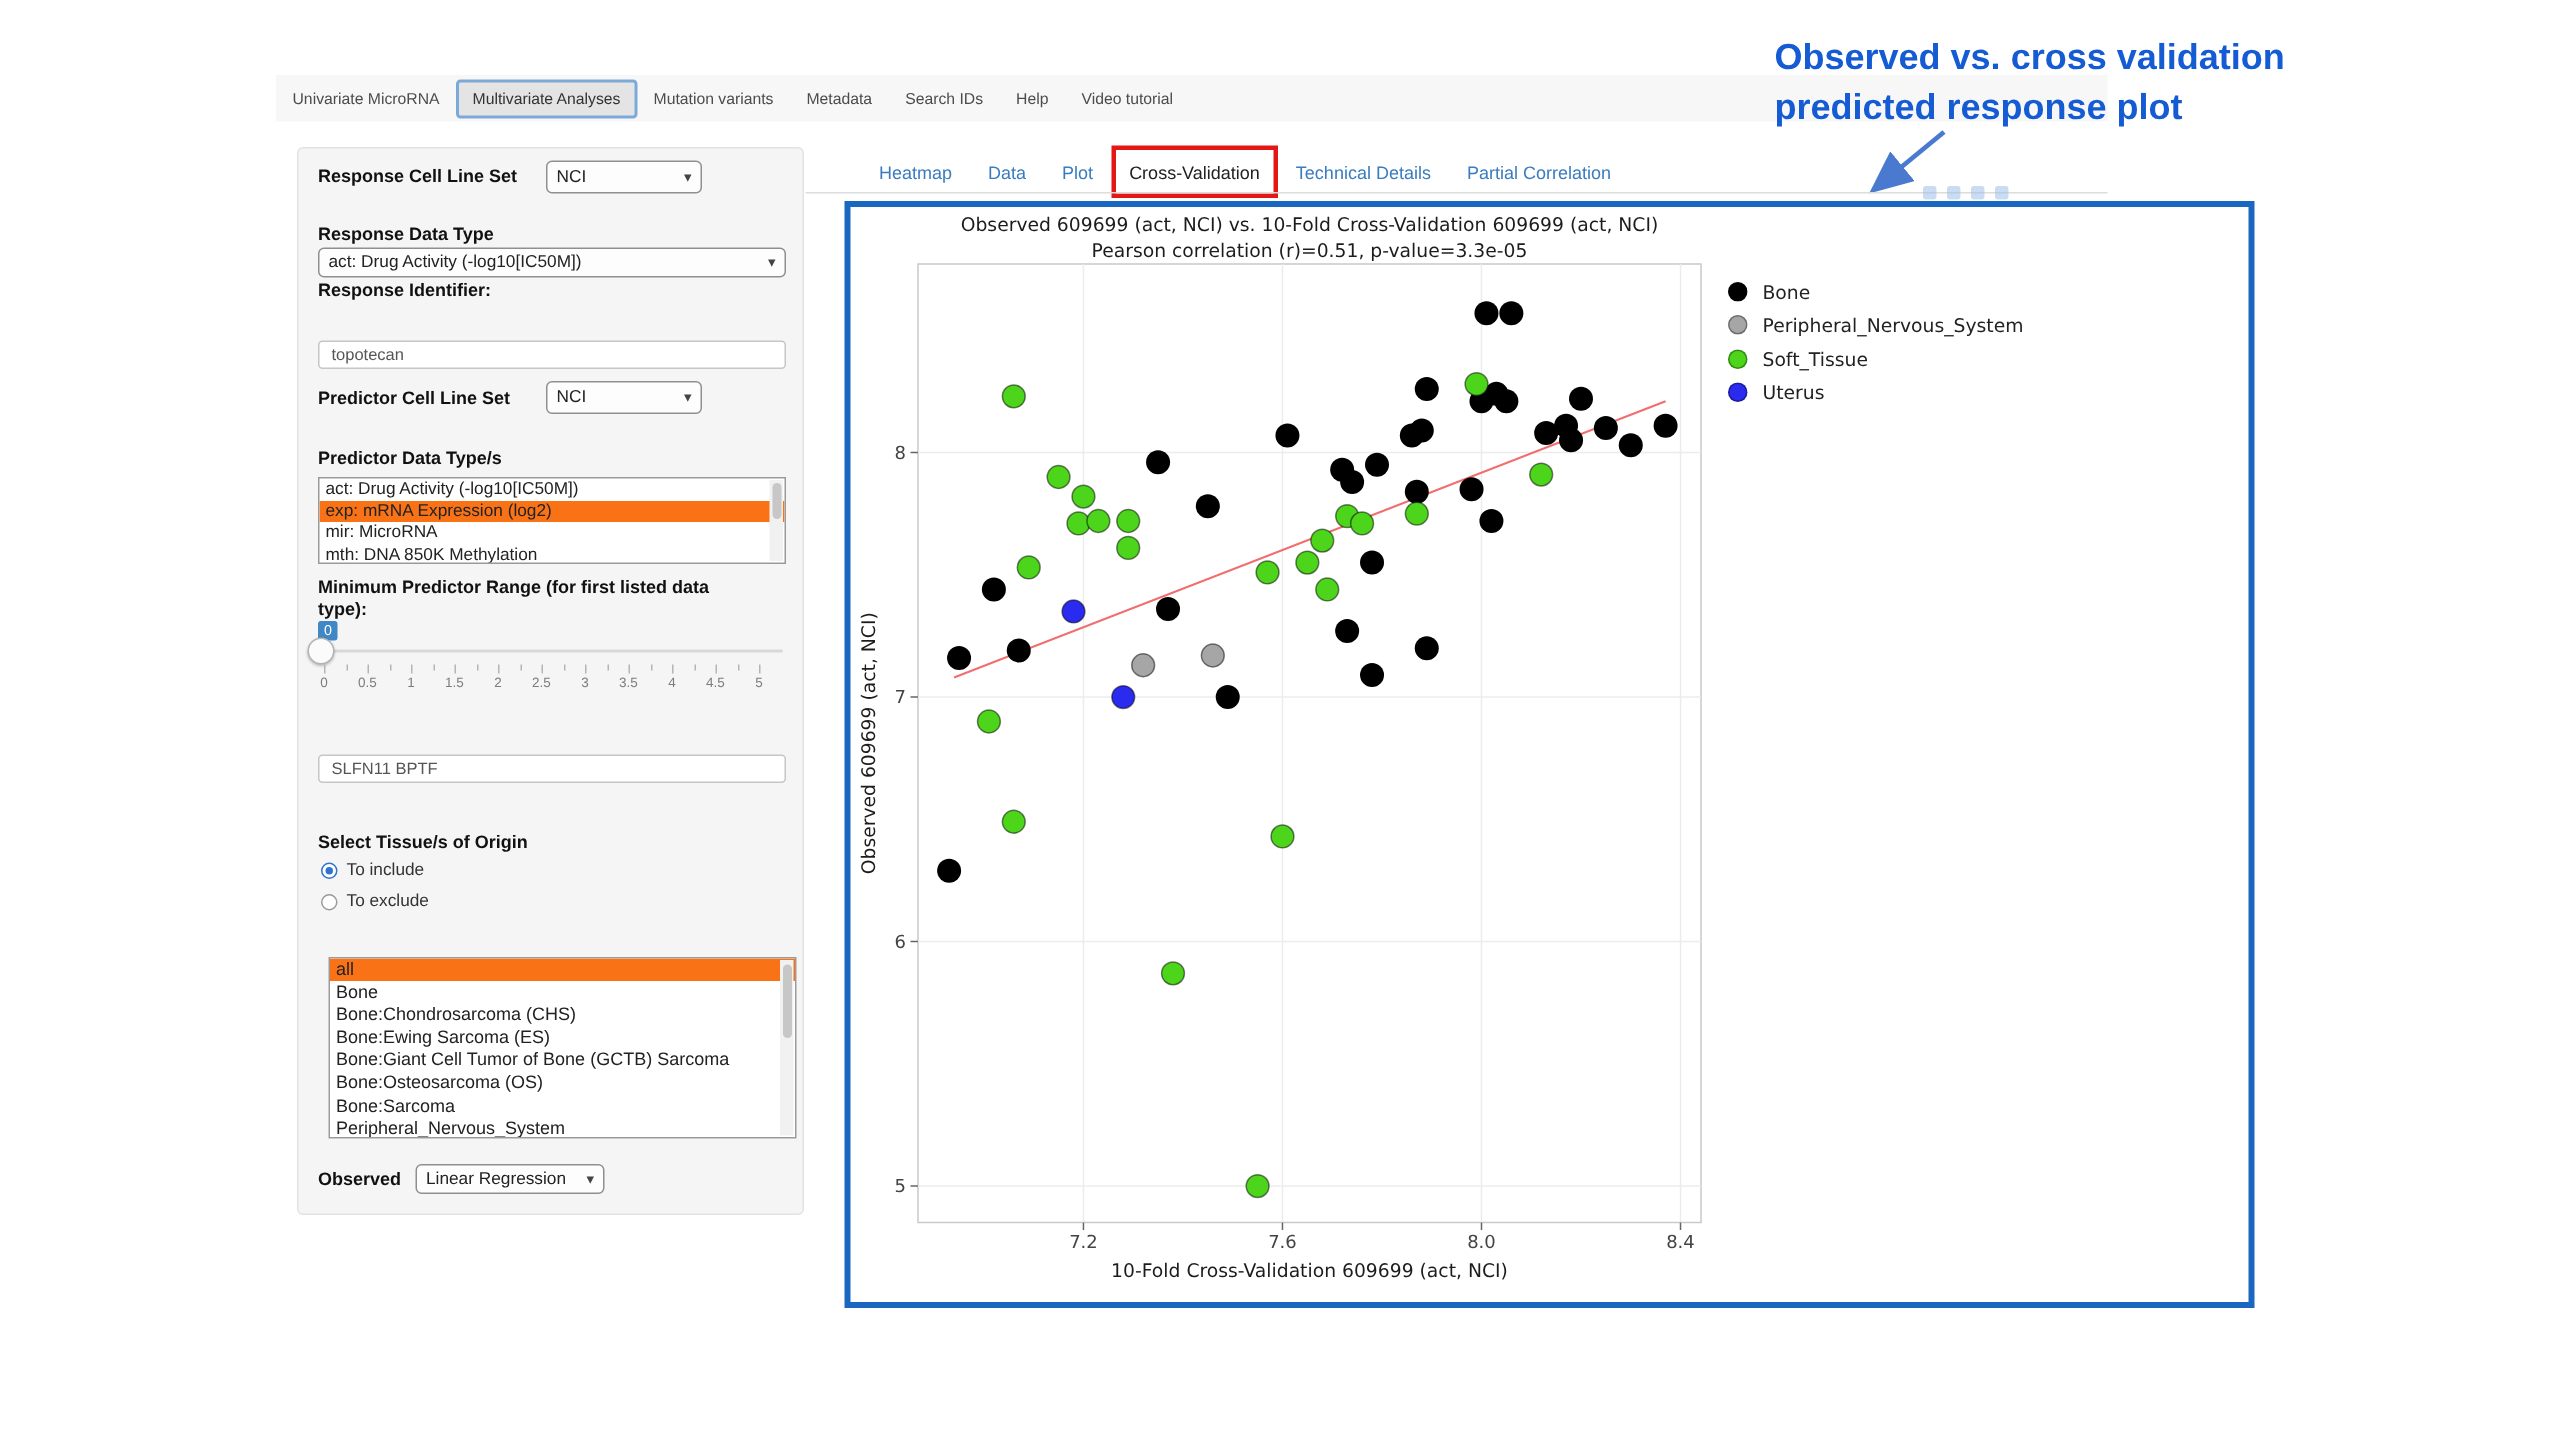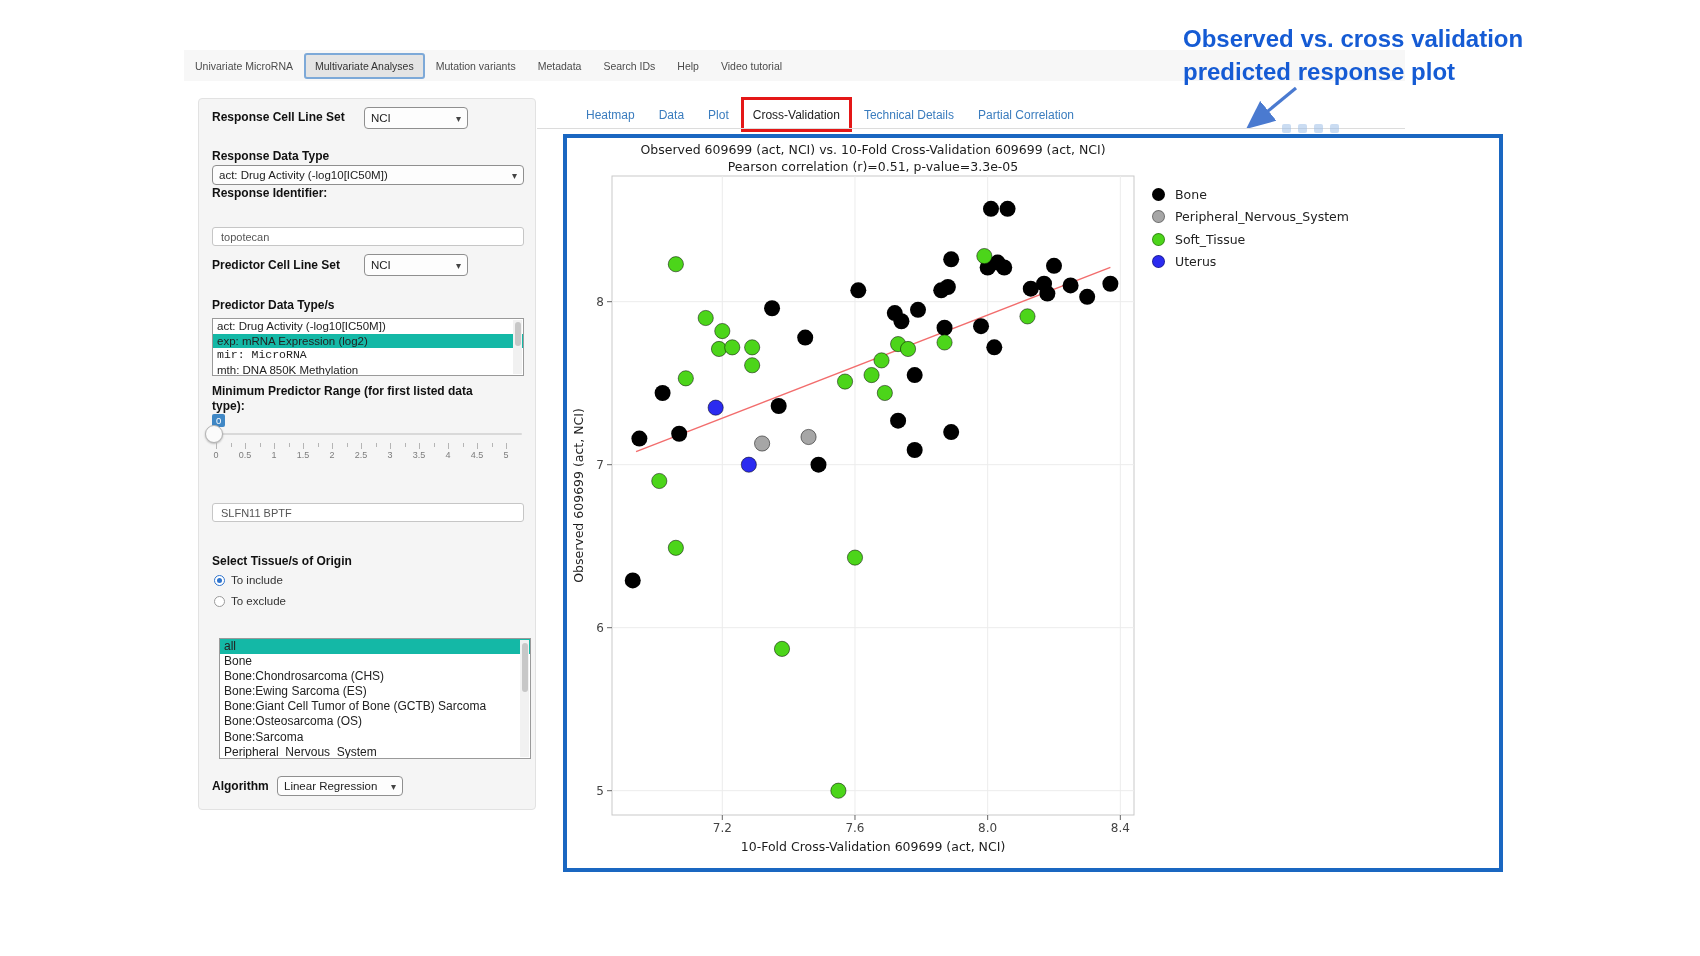--- a/index.html
+++ b/index.html
@@ -25,21 +25,21 @@
     line-height:15px; }
   .sb-select { position:absolute; height:22px; border:1px solid #8f8f8f; border-radius:4px;
     background:#fdfdfd; font-size:11.5px; color:#222; display:flex; align-items:center;
     justify-content:space-between; padding:0 6px; cursor:default; }
   .chev::after { content:"▾"; font-size:10px; color:#444; }
   .sb-input { position:absolute; height:19px; border:1px solid #c6c6c6; border-radius:3px;
     background:#fff; font-size:11px; color:#555; padding:0 8px;
     font-family:"Liberation Sans",sans-serif; }
   .sb-list { position:absolute; border:1px solid #9a9a9a; background:#fff; overflow:hidden; }
   .lb-row { padding-left:4px; white-space:nowrap; color:#222; cursor:default; }
-  .lb-row.selected { background:#14b8a6; }
+  .lb-row.selected { background:#f97316; }
   .sb-scroll { position:absolute; right:1px; top:1px; bottom:1px; width:9px; background:#f1f1f1; }
   .sb-thumb { position:absolute; left:1.5px; width:6px; background:#c7c7c7; border-radius:3px; }
   .radio-row { position:absolute; left:15px; display:flex; align-items:center; gap:6px;
     font-size:11.5px; color:#333; }
   .rdot { width:11px; height:11px; border:1px solid #9a9a9a; border-radius:50%;
     background:#fff; position:relative; }
   .rdot.on { border-color:#2f74cd; }
   .rdot.on::after { content:""; position:absolute; inset:2px; border-radius:50%; background:#2f74cd; }
 
   
@@ -125,21 +125,21 @@
   <div class="sb-label" style="top:159px">Predictor Cell Line Set</div>
   <div class="sb-select" style="left:165px;top:155px;width:104px">
     <span>NCI</span>
     <span class="chev"></span>
   </div>
 
   <div class="sb-label" style="top:199px">Predictor Data Type/s</div>
   <div class="sb-list" style="left:13px;top:219px;width:312px;height:58px;font-size:11.5px" id="pdt-listbox">
     <div class="lb-row" style="height: 14.5px; line-height: 14.5px;">act: Drug Activity (-log10[IC50M])</div>
       <div class="lb-row selected" style="height: 14.5px; line-height: 14.5px;">exp: mRNA Expression (log2)</div>
-      <div class="lb-row" style="height: 14.5px; line-height: 14.5px; font-family: Liberation Mono, monospace;">mir: MicroRNA</div>
+      <div class="lb-row" style="height: 14.5px; line-height: 14.5px;">mir: MicroRNA</div>
       <div class="lb-row" style="height: 14.5px; line-height: 14.5px;">mth: DNA 850K Methylation</div>
       <div class="sb-scroll">
       <div class="sb-thumb" style="top:2px;height:45%"></div>
     </div>
   </div>
 
   <div class="sb-label" style="top:285px;width:292px">Minimum Predictor Range (for first listed data type):</div>
   <div id="slider-badge">0</div>
   <div id="slider-track"></div>
   <div id="slider-handle"></div>
@@ -197,21 +197,21 @@
       <div class="lb-row" style="height: 15.1px; line-height: 15.1px;">Bone:Ewing Sarcoma (ES)</div>
       <div class="lb-row" style="height: 15.1px; line-height: 15.1px;">Bone:Giant Cell Tumor of Bone (GCTB) Sarcoma</div>
       <div class="lb-row" style="height: 15.1px; line-height: 15.1px;">Bone:Osteosarcoma (OS)</div>
       <div class="lb-row" style="height: 15.1px; line-height: 15.1px;">Bone:Sarcoma</div>
       <div class="lb-row" style="height: 15.1px; line-height: 15.1px;">Peripheral_Nervous_System</div>
       <div class="sb-scroll">
       <div class="sb-thumb" style="top:3px;height:42%"></div>
     </div>
   </div>
 
-  <div class="sb-label" style="top:680px">Algorithm</div>
+  <div class="sb-label" style="top:680px">Observed</div>
   <div class="sb-select" style="left:78px;top:677px;width:126px;height:20px">
     <span>Linear Regression</span>
     <span class="chev"></span>
   </div>
 </aside>
 
 <div id="main-tabs" class="abs">
     <div class="main-tab">Heatmap</div>
     <div class="main-tab">Data</div>
     <div class="main-tab">Plot</div>

